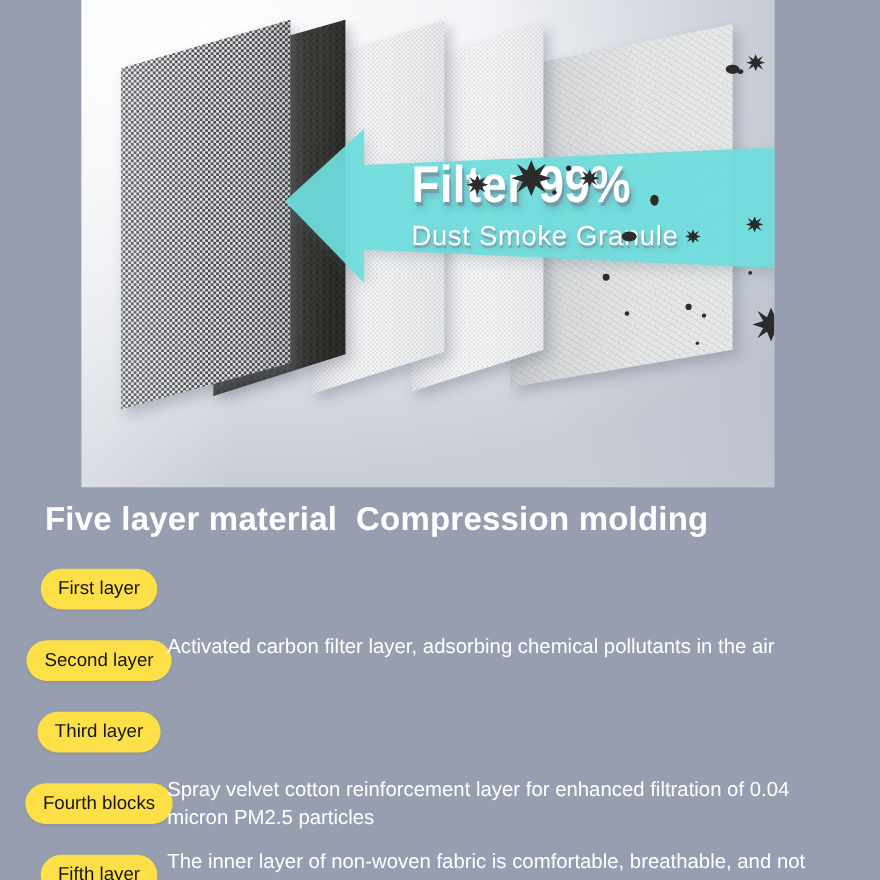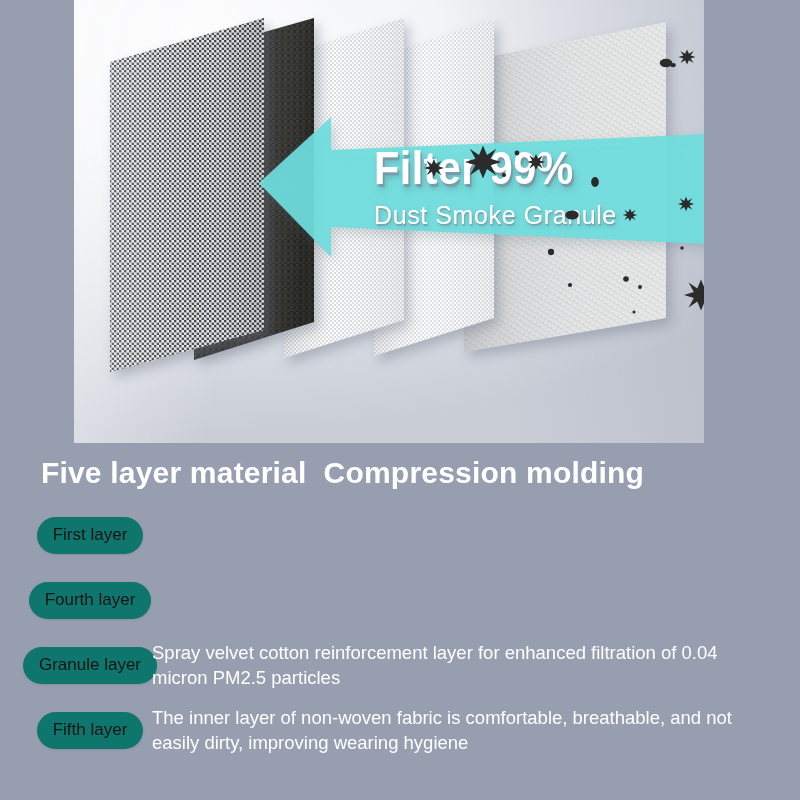--- a/index.html
+++ b/index.html
@@ -129,21 +129,21 @@
   .pill-wrap {
     flex: 0 0 auto;
     width: 152px;
     display: flex;
     justify-content: center;
     padding-left: 28px;
     box-sizing: border-box;
     padding-top: 9px;
   }
   .pill {
-    background: #0f766e;
+    background: #fde047;
     color: #141414;
     border-radius: 22px;
     font-size: 17px;
     line-height: 20px;
     padding: 8px 16px 9px 16px;
     white-space: nowrap;
     text-align: center;
     box-shadow: 0 1px 2px rgba(90,98,115,0.25);
   }
   .layer-desc {
@@ -370,30 +370,36 @@
   <div id="main-heading">Five layer material  Compression molding</div>
 
   <div id="layer-list">
 
     <div class="layer-row">
       <div class="pill-wrap">
         <div class="pill">First layer</div>
       </div>
     </div>
 
-
     <div class="layer-row">
       <div class="pill-wrap">
-        <div class="pill">Fourth layer</div>
+        <div class="pill">Second layer</div>
       </div>
+      <div class="layer-desc">Activated carbon filter layer, adsorbing chemical pollutants in the air</div>
     </div>
 
     <div class="layer-row">
       <div class="pill-wrap">
-        <div class="pill">Granule layer</div>
+        <div class="pill">Third layer</div>
+      </div>
+    </div>
+
+    <div class="layer-row">
+      <div class="pill-wrap">
+        <div class="pill">Fourth blocks</div>
       </div>
       <div class="layer-desc">Spray velvet cotton reinforcement layer for enhanced filtration of 0.04 micron PM2.5 particles</div>
     </div>
 
     <div class="layer-row">
       <div class="pill-wrap">
         <div class="pill">Fifth layer</div>
       </div>
       <div class="layer-desc">The inner layer of non-woven fabric is comfortable, breathable, and not easily dirty, improving wearing hygiene</div>
     </div>

